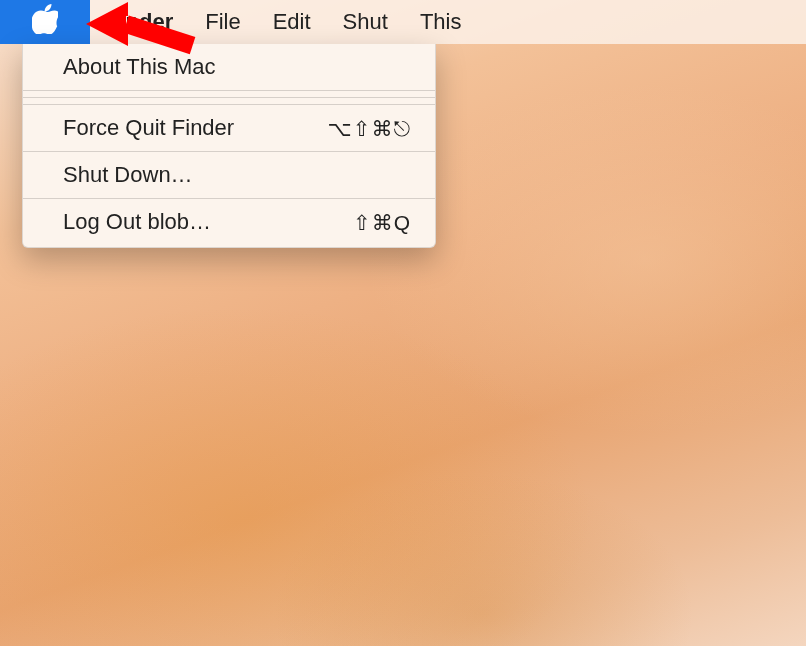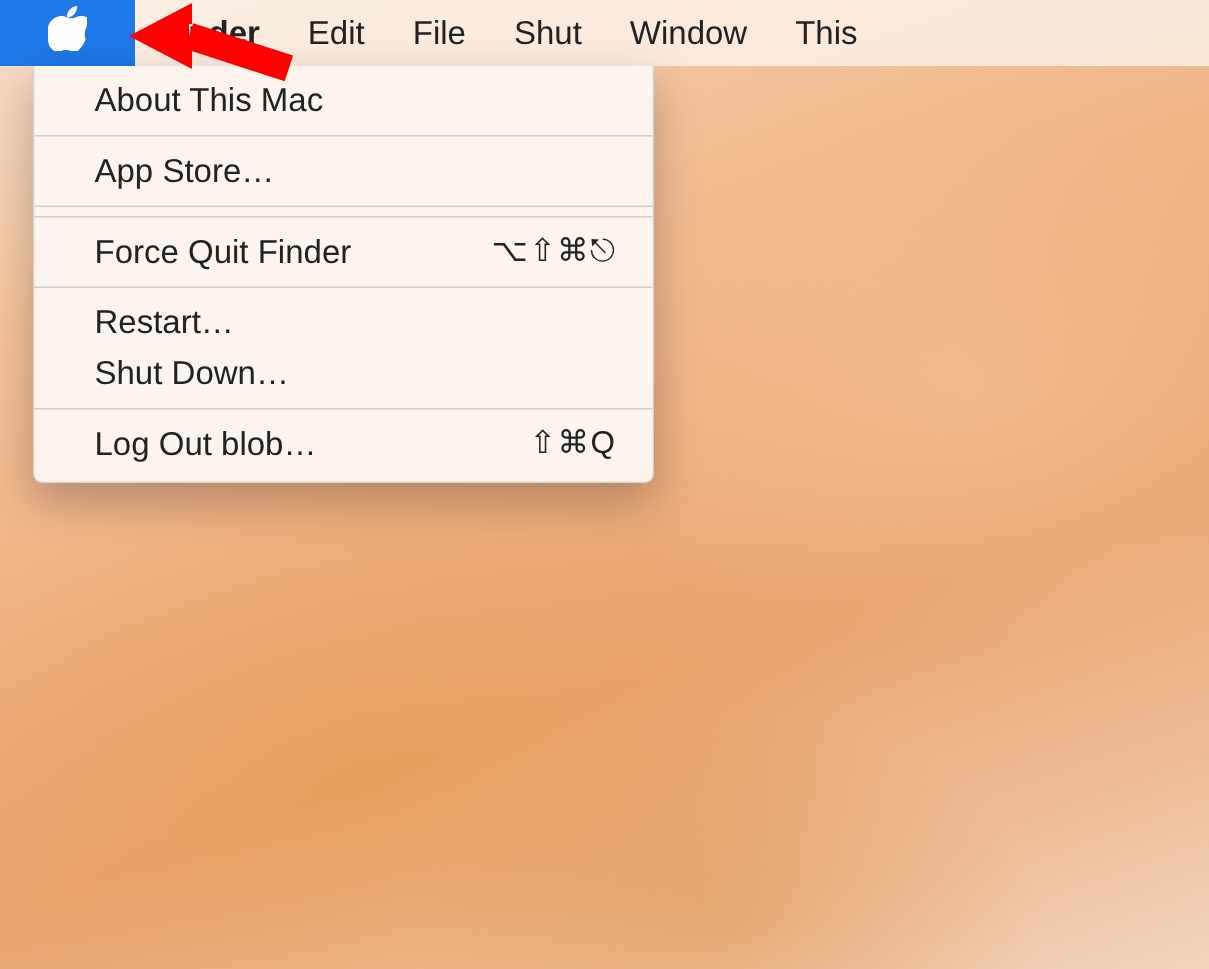--- a/index.html
+++ b/index.html
@@ -65,21 +65,21 @@
     background: #fcf4ed;
     border: 1px solid rgba(0,0,0,0.12);
     border-top: none;
     border-radius: 0 0 6px 6px;
     box-shadow: 0 12px 30px rgba(0,0,0,0.25);
     z-index: 3;
     padding: 6px 0 8px 0;
   }
   .dd-item {
     display: flex;
-    align-items: flex-start;
+    align-items: flex-end;
     justify-content: space-between;
     padding: 4px 24px 4px 40px;
     font-size: 22px;
     color: #222;
     cursor: default;
     min-height: 34px;
   }
   .dd-item .label { flex: 1; }
   .dd-item .shortcut {
     font-size: 21px;
@@ -116,59 +116,50 @@
     <span>
       <svg viewBox="0 0 170 200">
         <path d="M128 0c1 13-4 26-12 35-8 9-21 16-33 15-2-12 4-25 12-34C103 7 117 1 128 0zM167 147c-5 11-8 16-14 26-9 14-22 31-38 31-14 0-18-9-37-9s-24 9-38 9c-16 0-28-16-37-30C-7 139-10 95 8 71c12-17 32-27 50-27 18 0 30 10 45 10 14 0 23-10 45-10 16 0 33 9 45 24-40 22-33 79-26 79z"></path>
       </svg>
     </span>
   </div>
   <div class="menu-item bold">
     <span>Finder</span>
   </div>
   <div class="menu-item">
+    <span>File</span>
+  </div>
+  <div class="menu-item">
     <span>Edit</span>
   </div>
   <div class="menu-item">
-    <span>File</span>
-  </div>
-  <div class="menu-item">
     <span>Shut</span>
-  </div>
-  <div class="menu-item">
-    <span>Window</span>
   </div>
   <div class="menu-item">
     <span>This</span>
   </div>
 </div>
 
 <div class="dropdown">
 
   <div class="dd-item">
     <span class="label">About This Mac</span>
   </div>
   <div class="dd-sep"></div>
 
-  <div class="dd-item">
-    <span class="label">App Store…</span>
-  </div>
   <div class="dd-sep"></div>
 
   <div class="dd-sep"></div>
 
   <div class="dd-item">
     <span class="label">Force Quit Finder</span>
     <span class="shortcut">⌥⇧⌘⎋</span>
   </div>
   <div class="dd-sep"></div>
 
-  <div class="dd-item">
-    <span class="label">Restart…</span>
-  </div>
   <div class="dd-item">
     <span class="label">Shut Down…</span>
   </div>
   <div class="dd-sep"></div>
 
   <div class="dd-item">
     <span class="label">Log Out blob…</span>
     <span class="shortcut">⇧⌘Q</span>
   </div>
 </div>

